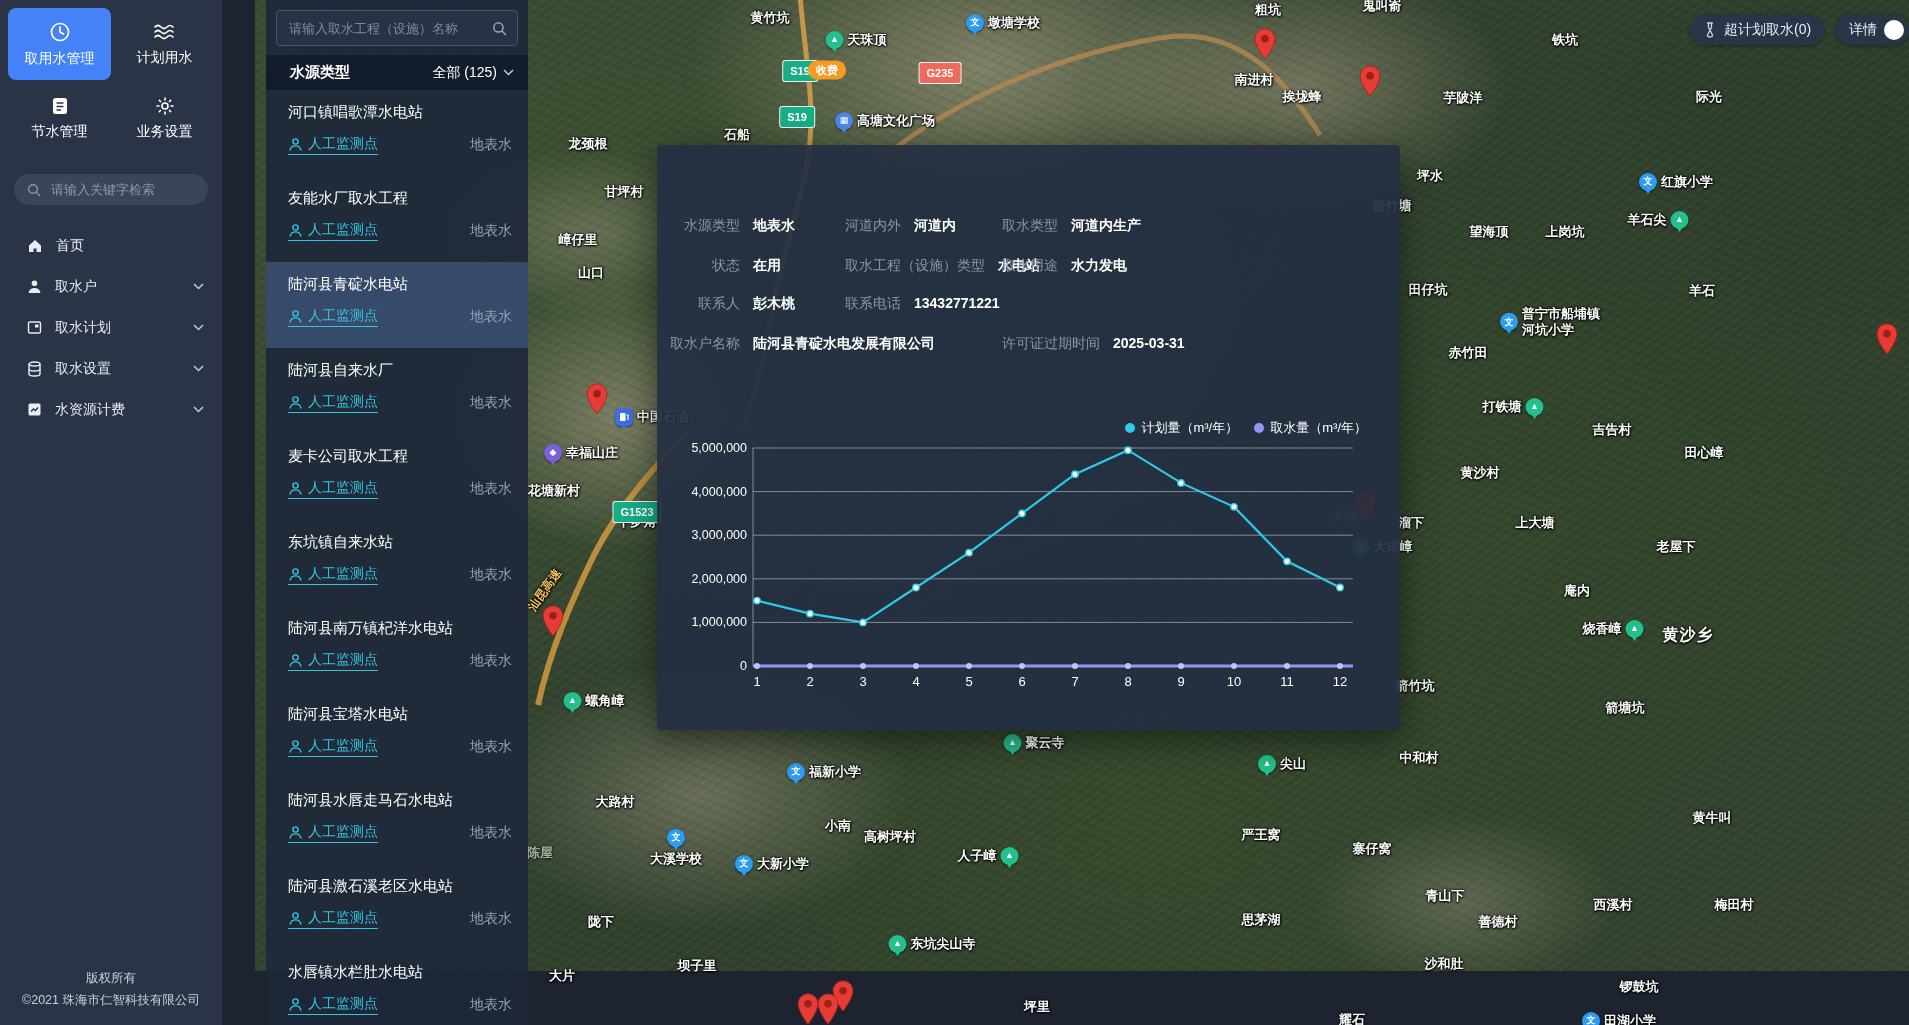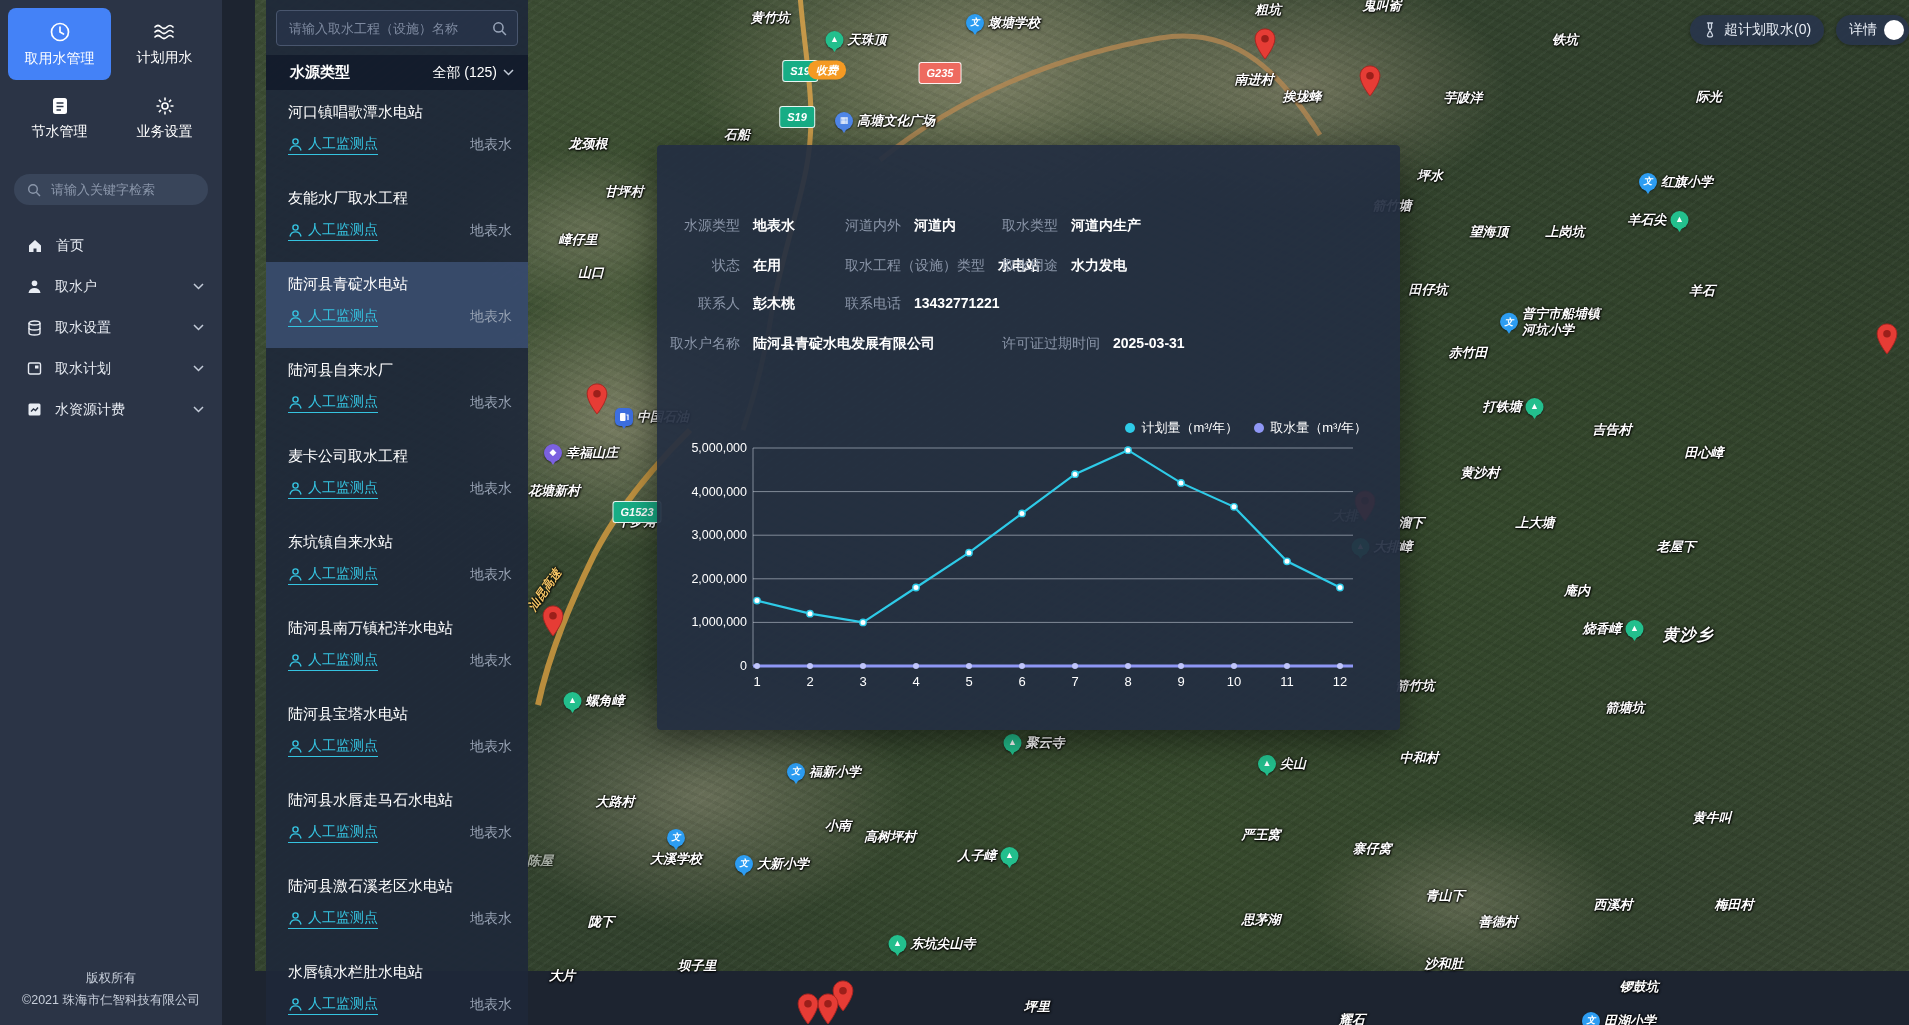--- a/index.html
+++ b/index.html
@@ -11,21 +11,21 @@
     background-image:
       radial-gradient(420px 240px at 44% 7%,  rgba(186,176,147,.55), transparent 70%),
       radial-gradient(300px 180px at 63% 9%,  rgba(178,168,140,.5),  transparent 70%),
       radial-gradient(240px 190px at 22% 43%, rgba(185,175,150,.5),  transparent 70%),
       radial-gradient(300px 190px at 27% 82%, rgba(178,170,146,.42), transparent 70%),
       radial-gradient(220px 130px at 73% 93%, rgba(172,165,142,.35), transparent 70%),
       radial-gradient(200px 120px at 20% 24%, rgba(180,172,148,.35), transparent 70%),
       radial-gradient(900px 520px at 30% 30%, rgba(64,84,50,.9),  transparent 75%),
       radial-gradient(820px 600px at 75% 55%, rgba(52,72,43,.9),  transparent 75%),
       radial-gradient(700px 520px at 55% 85%, rgba(57,77,45,.85), transparent 75%),
-      linear-gradient(135deg,#3c4c34 0%,#33432e 40%,#2e3d2a 70%,#364430 100%); font-style: italic;}
+      linear-gradient(135deg,#3c4c34 0%,#33432e 40%,#2e3d2a 70%,#364430 100%);}
   .map::after{content:"";position:absolute;inset:0;pointer-events:none;
     background:
       repeating-linear-gradient(23deg, rgba(0,0,0,.06) 0 3px, transparent 3px 9px),
       repeating-linear-gradient(-37deg, rgba(255,255,255,.03) 0 2px, transparent 2px 7px);}
   .roads{position:absolute;left:0;top:0;z-index:1;pointer-events:none}
   .map-label{position:absolute;transform:translate(-50%,-50%);display:flex;align-items:center;gap:4px;
     color:#fff;font-size:13px;font-weight:600;white-space:pre-line;z-index:3;line-height:1.25;
     text-shadow:0 1px 2px #000,0 0 3px rgba(0,0,0,.9),1px 0 2px rgba(0,0,0,.8);}
   .map-label.faint{opacity:.55}
   .map-label.town{font-size:16px;font-weight:bold;letter-spacing:1px}
@@ -183,21 +183,21 @@
       <div class="map-label" style="left: 323px; top: 240px;"><span>嶂仔里</span></div>
       <div class="map-label" style="left: 336px; top: 273px;"><span>山口</span></div>
       <div class="map-label" style="left: 397px; top: 417px;"><span class="poi gas"><svg width="10" height="10" viewBox="0 0 10 10">
             <rect x="1" y="1" width="5.5" height="8" rx="1" fill="#fff"></rect>
             <path d="M7.5 3h1.5v5" stroke="#fff" stroke-width="1.2" fill="none"></path>
           </svg></span><span>中国石油</span></div>
       <div class="map-label" style="left: 326px; top: 453px;"><span class="poi fun">◆</span><span>幸福山庄</span></div>
       <div class="map-label" style="left: 299px; top: 491px;"><span>花塘新村</span></div>
       <div class="map-label" style="left: 382px; top: 522px; text-align: center;"><span>下罗角</span></div>
       <div class="map-label roadtxt" style="left: 290px; top: 590px;"><span>汕昆高速</span></div>
-      <div class="map-label faint" style="left: 285px; top: 853px; margin-top: 8px;"><span>陈屋</span></div>
+      <div class="map-label faint" style="left: 285px; top: 853px;"><span>陈屋</span></div>
     </div>
   <div id="map-pins">
       <span class="pin" style="left: 1010px; top: 60px;"><svg width="23" height="32" viewBox="0 0 24 34">
           <path d="M12 1C6 1 1.5 5.6 1.5 11.5 1.5 20 12 33 12 33s10.5-13 10.5-21.5C22.5 5.6 18 1 12 1z" fill="#e63c35" stroke="#a92420" stroke-width="1"></path>
           <circle cx="12" cy="11.5" r="4" fill="#9c1f1a"></circle>
         </svg></span>
       <span class="pin" style="left: 1115px; top: 97px;"><svg width="23" height="32" viewBox="0 0 24 34">
           <path d="M12 1C6 1 1.5 5.6 1.5 11.5 1.5 20 12 33 12 33s10.5-13 10.5-21.5C22.5 5.6 18 1 12 1z" fill="#e63c35" stroke="#a92420" stroke-width="1"></path>
           <circle cx="12" cy="11.5" r="4" fill="#9c1f1a"></circle>
         </svg></span>
@@ -327,43 +327,43 @@
         </span>
         <span class="grow">取水户</span>
         <span style="display: flex;">
           <svg width="11" height="7" viewBox="0 0 11 7">
             <polyline points="1,1 5.5,5.5 10,1" stroke="#c3cbd8" stroke-width="1.5" fill="none"></polyline>
           </svg>
         </span>
       </div>
       <div class="menu-item">
         <span style="display: flex;">
+          <svg width="15" height="15" viewBox="0 0 15 15">
+            <rect x="1.5" y="2" width="12" height="11" rx="1.5" stroke="#e8ecf3" stroke-width="1.4" fill="none"></rect>
+            <rect x="8" y="4.5" width="3.5" height="3" fill="#e8ecf3"></rect>
+          </svg>
+        </span>
+        <span class="grow">取水计划</span>
+        <span style="display: flex;">
+          <svg width="11" height="7" viewBox="0 0 11 7">
+            <polyline points="1,1 5.5,5.5 10,1" stroke="#c3cbd8" stroke-width="1.5" fill="none"></polyline>
+          </svg>
+        </span>
+      </div>
+      <div class="menu-item">
+        <span style="display: flex;">
           <svg width="15" height="16" viewBox="0 0 15 16">
             <g stroke="#e8ecf3" stroke-width="1.4" fill="none">
               <ellipse cx="7.5" cy="3" rx="5.5" ry="2"></ellipse>
               <path d="M2 3v5c0 1.1 2.5 2 5.5 2s5.5-.9 5.5-2V3"></path>
               <path d="M2 8v5c0 1.1 2.5 2 5.5 2s5.5-.9 5.5-2V8"></path>
             </g>
           </svg>
         </span>
         <span class="grow">取水设置</span>
-        <span style="display: flex;">
-          <svg width="11" height="7" viewBox="0 0 11 7">
-            <polyline points="1,1 5.5,5.5 10,1" stroke="#c3cbd8" stroke-width="1.5" fill="none"></polyline>
-          </svg>
-        </span>
-      </div>
-      <div class="menu-item">
-        <span style="display: flex;">
-          <svg width="15" height="15" viewBox="0 0 15 15">
-            <rect x="1.5" y="2" width="12" height="11" rx="1.5" stroke="#e8ecf3" stroke-width="1.4" fill="none"></rect>
-            <rect x="8" y="4.5" width="3.5" height="3" fill="#e8ecf3"></rect>
-          </svg>
-        </span>
-        <span class="grow">取水计划</span>
         <span style="display: flex;">
           <svg width="11" height="7" viewBox="0 0 11 7">
             <polyline points="1,1 5.5,5.5 10,1" stroke="#c3cbd8" stroke-width="1.5" fill="none"></polyline>
           </svg>
         </span>
       </div>
       <div class="menu-item">
         <span style="display: flex;">
           <svg width="15" height="15" viewBox="0 0 15 15">
             <rect x="1.5" y="1.5" width="12" height="12" rx="1.5" fill="#e8ecf3"></rect>

